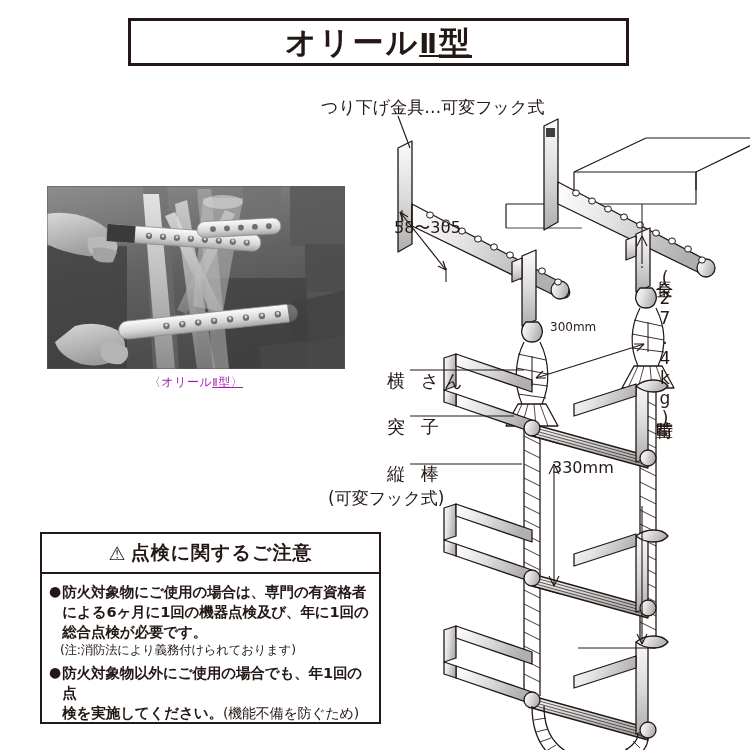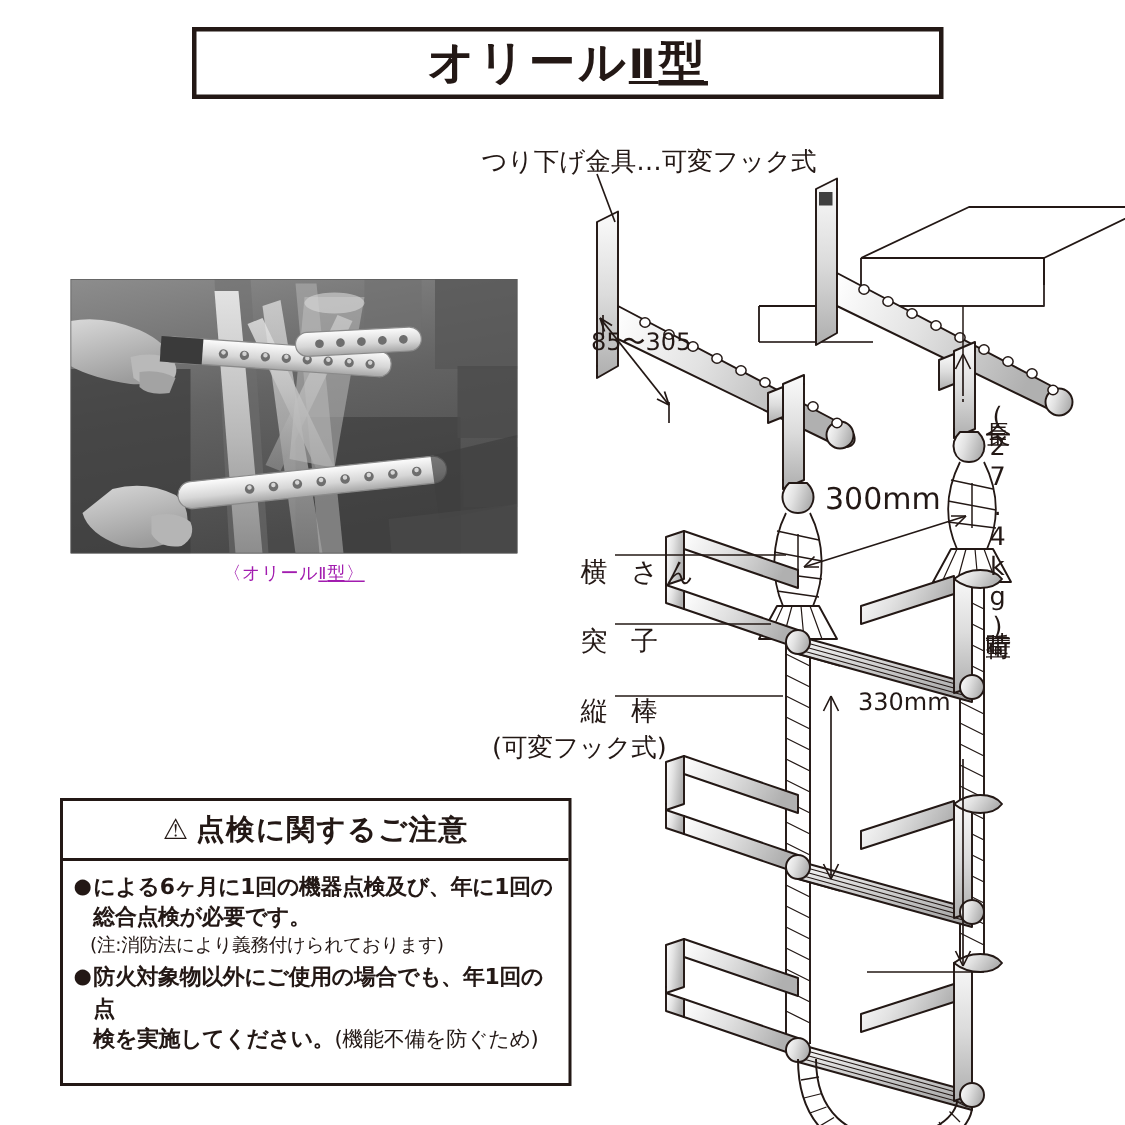--- a/index.html
+++ b/index.html
@@ -40,22 +40,22 @@
   .photo-caption .u{text-decoration:underline;}
 
   
   .diagram{position:absolute;left:330px;top:86px;width:420px;height:664px;}
   .diagram svg{display:block;}
 
   
   .dlabel{position:absolute;font-size:15px;color:#231815;white-space:nowrap;}
   .lbl-hook{left:305px;top:96px;font-size:17px;letter-spacing:0px;}
   .lbl-85{left:378px;top:218px;font-size:16px;}
-  .lbl-300{left:534px;top:320px;font-size:20px;}
-  .lbl-330{left:536px;top:458px;font-size:16px;margin-left:20px;}
+  .lbl-300{left:534px;top:320px;font-size:12px;}
+  .lbl-330{left:536px;top:458px;font-size:16px;}
   .lbl-yoko{left:371px;top:369px;font-size:18px;letter-spacing:5px;}
   .lbl-tosshi{left:371px;top:415px;font-size:18px;letter-spacing:5px;}
   .lbl-tate{left:371px;top:462px;font-size:18px;letter-spacing:5px;}
   .lbl-vinylon{left:312px;top:487px;font-size:17px;}
 
   .vert-label{
     position:absolute;left:631px;top:268px;
     width:26px;
     writing-mode:vertical-rl;text-orientation:upright;
     font-size:17px;line-height:1.0;color:#231815;letter-spacing:0px;
@@ -412,39 +412,40 @@
 
         <path d="M64 284 L178 284" stroke-width="1.1"></path>
         <path d="M64 330 L168 330" stroke-width="1.1"></path>
         <path d="M64 378 L176 378" stroke-width="1.1"></path>
       </g>
     </svg>
 
   </div>
 
   <div class="dlabel lbl-hook">つり下げ金具…可変フック式</div>
-  <div class="dlabel lbl-85">85〜305</div>
+  <div class="dlabel lbl-85">58〜305</div>
   <div class="dlabel lbl-300">300mm</div>
   <div class="dlabel lbl-330">330mm</div>
   <div class="dlabel lbl-yoko">横 さん</div>
   <div class="dlabel lbl-tosshi">突 子</div>
   <div class="dlabel lbl-tate">縦 棒</div>
   <div class="dlabel lbl-vinylon">(可変フック式)</div>
   <div class="vert-label">全長(27.4kg荷重時)</div>
 
   <div class="warn-box">
     <div class="warn-head">
       <span class="tri">⚠</span>
         <span>点検に関するご注意</span>
     </div>
     <div class="warn-body">
 
       <div class="wrow">
         <span class="bullet">●</span>
         <div class="wtext">
+          <div>防火対象物にご使用の場合は、専門の有資格者</div>
           <div>による6ヶ月に1回の機器点検及び、年に1回の</div>
           <div>総合点検が必要です。</div>
         </div>
       </div>
       <div class="wnote">(注:消防法により義務付けられております)</div>
 
       <div class="wrow" style="margin-top:4px">
         <span class="bullet">●</span>
         <div class="wtext">
           <div>防火対象物以外にご使用の場合でも、年1回の点</div>

